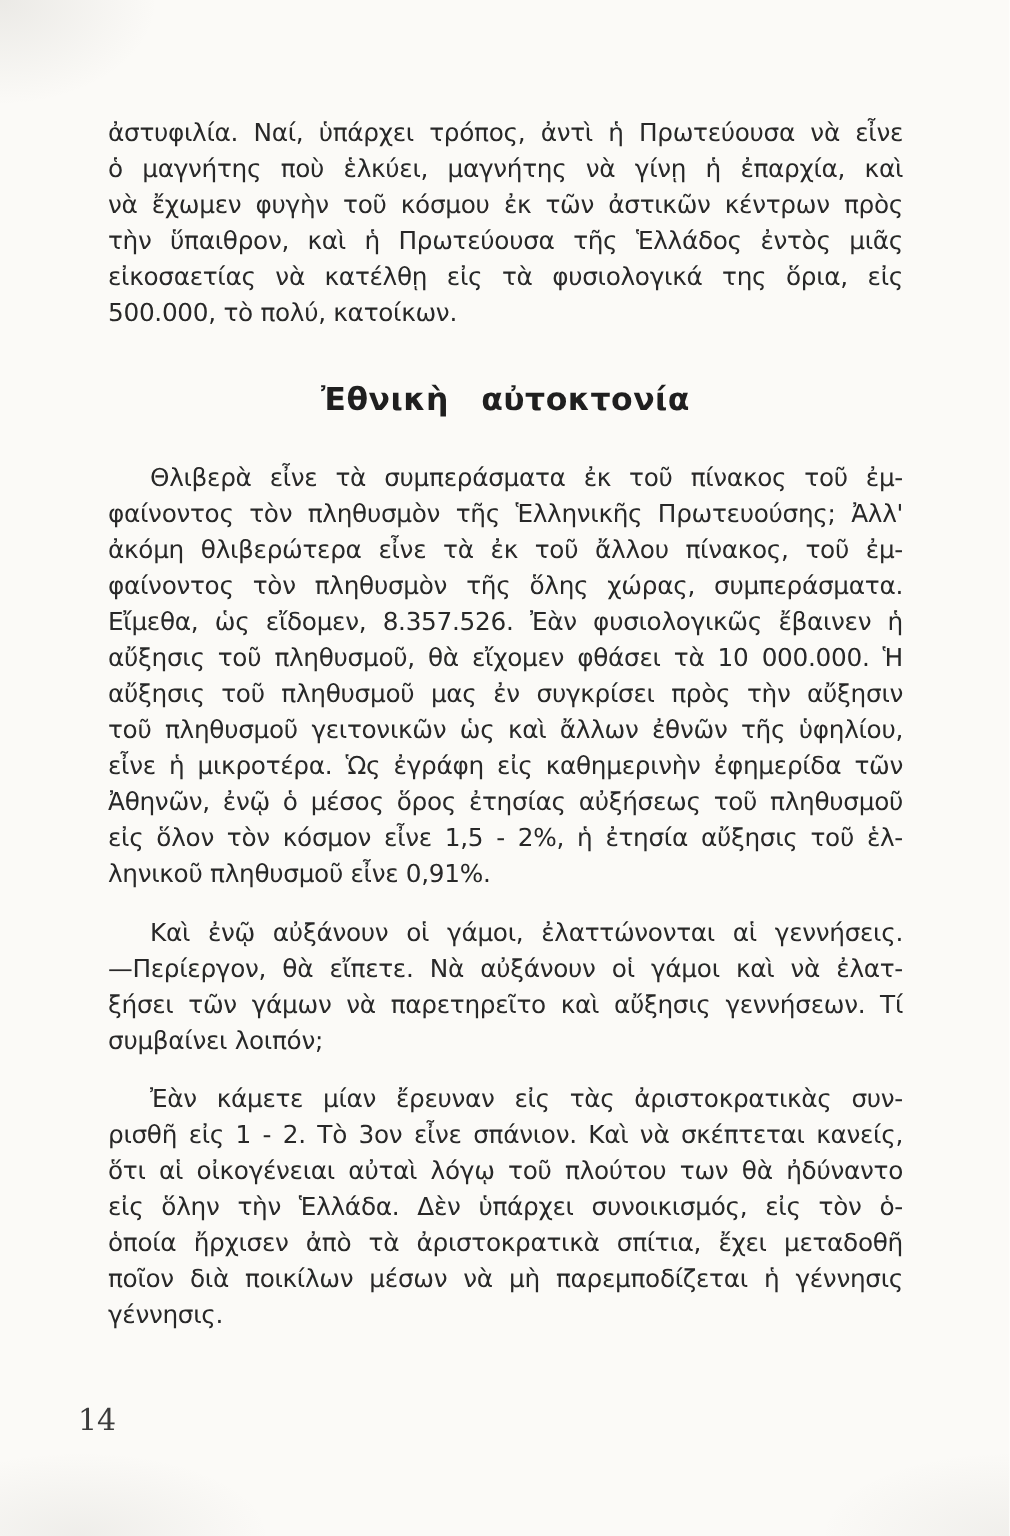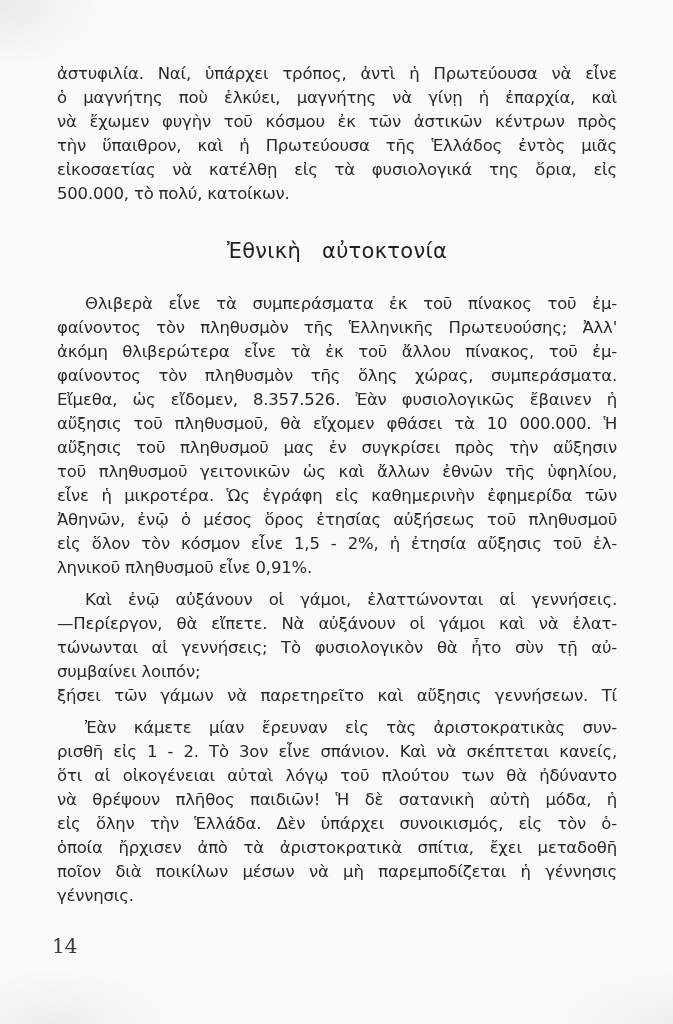--- a/index.html
+++ b/index.html
@@ -22,36 +22,36 @@
   .text-column {
     position: absolute;
     left: 57px;
     top: 62px;
     width: 560px;
     color: #282828;
     font-size: 16.5px;
     line-height: 24px;
     letter-spacing: -0.2px;
   }
-  .para { margin: 0; }
+  .para { margin: 15px; }
   .para.gap { margin-top: 8px; }
   .line {
     display: block;
     height: 24px;
     overflow: hidden;
     text-align: justify;
     text-align-last: justify;
   }
   .line.end { text-align-last: left; }
   .line.indent { text-indent: 28px; }
   .heading {
     margin: 32px 0 28px 0;
     font-size: 21px;
     line-height: 26px;
-    font-weight: normal;
+    font-weight: bold;
     text-align: center;
     word-spacing: 14px;
     letter-spacing: 0.3px;
     color: #1f1f1f;
   }
   .page-number {
     position: absolute;
     left: 52px;
     top: 934px;
     font-family: "DejaVu Serif", serif;
@@ -88,30 +88,28 @@
       <span class="line">τοῦ πληθυσμοῦ γειτονικῶν ὡς καὶ ἄλλων ἐθνῶν τῆς ὑφηλίου,</span>
       <span class="line">εἶνε ἡ μικροτέρα. Ὡς ἐγράφη εἰς καθημερινὴν ἐφημερίδα τῶν</span>
       <span class="line">Ἀθηνῶν, ἐνῷ ὁ μέσος ὅρος ἐτησίας αὐξήσεως τοῦ πληθυσμοῦ</span>
       <span class="line">εἰς ὅλον τὸν κόσμον εἶνε 1,5 - 2%, ἡ ἐτησία αὔξησις τοῦ ἑλ-</span>
       <span class="line end">ληνικοῦ πληθυσμοῦ εἶνε 0,91%.</span>
     </p>
 
     <p class="para gap">
       <span class="line indent">Καὶ ἐνῷ αὐξάνουν οἱ γάμοι, ἐλαττώνονται αἱ γεννήσεις.</span>
       <span class="line">—Περίεργον, θὰ εἴπετε. Νὰ αὐξάνουν οἱ γάμοι καὶ νὰ ἐλατ-</span>
-      <span class="line">τώνωνται αἱ γεννήσεις; Τὸ φυσιολογικὸν θὰ ἦτο σὺν τῇ αὐ-</span>
+      <span class="line">ξήσει τῶν γάμων νὰ παρετηρεῖτο καὶ αὔξησις γεννήσεων. Τί</span>
       <span class="line end">συμβαίνει λοιπόν;</span>
-      <span class="line">ξήσει τῶν γάμων νὰ παρετηρεῖτο καὶ αὔξησις γεννήσεων. Τί</span>
     </p>
 
     <p class="para gap">
       <span class="line indent">Ἐὰν κάμετε μίαν ἔρευναν εἰς τὰς ἀριστοκρατικὰς συν-</span>
       <span class="line">ρισθῆ εἰς 1 - 2. Τὸ 3ον εἶνε σπάνιον. Καὶ νὰ σκέπτεται κανείς,</span>
       <span class="line">ὅτι αἱ οἰκογένειαι αὐταὶ λόγῳ τοῦ πλούτου των θὰ ἠδύναντο</span>
-      <span class="line">νὰ θρέψουν πλῆθος παιδιῶν! Ἡ δὲ σατανικὴ αὐτὴ μόδα, ἡ</span>
       <span class="line">εἰς ὅλην τὴν Ἑλλάδα. Δὲν ὑπάρχει συνοικισμός, εἰς τὸν ὁ-</span>
       <span class="line">ὁποία ἤρχισεν ἀπὸ τὰ ἀριστοκρατικὰ σπίτια, ἔχει μεταδοθῆ</span>
       <span class="line">ποῖον διὰ ποικίλων μέσων νὰ μὴ παρεμποδίζεται ἡ γέννησις</span>
       <span class="line end">γέννησις.</span>
     </p>
 
   </div>
 
   <div class="page-number">14</div>
 </div>

